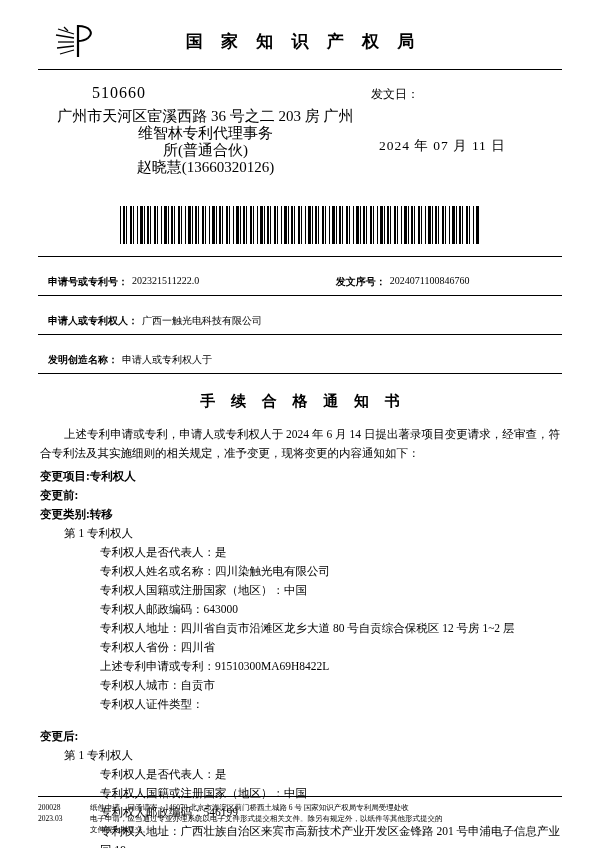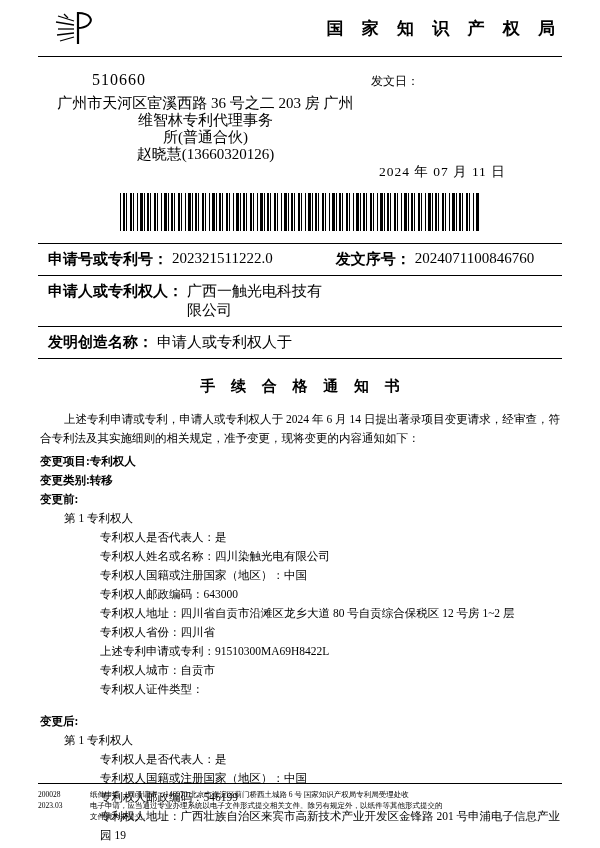--- a/index.html
+++ b/index.html
@@ -22,21 +22,22 @@
     box-sizing: border-box;
     padding: 0 38px;
   }
 
   
   .header {
     position: relative;
     height: 56px;
     display: flex;
     align-items: center;
-    justify-content: flex-end;
+    justify-content: center;
+    margin-top: 13px;
   }
   .emblem {
     position: absolute;
     left: 10px;
     top: 8px;
     width: 52px;
     height: 40px;
   }
   .org-title {
     font-size: 17px;
@@ -71,21 +72,20 @@
     line-height: 17px;
     text-align: center;
     padding: 0 4px;
   }
   .date-col {
     width: 38%;
     box-sizing: border-box;
     padding-left: 8px;
     display: flex;
     flex-direction: column;
-    gap: 39px;
   }
   .date-label {
     font-size: 12px;
     margin-top: 2px;
   }
   .date-value {
     margin-top: 34px;
     font-size: 13.5px;
     letter-spacing: 1px;
     padding-left: 8px;
@@ -106,22 +106,22 @@
       #000 6px, #000 7px, #fff 7px, #fff 10px,
       #000 10px, #000 12px, #fff 12px, #fff 13px,
       #000 13px, #000 14px, #fff 14px, #fff 17px,
       #000 17px, #000 18px, #fff 18px, #fff 20px,
       #000 20px, #000 23px, #fff 23px, #fff 24px);
   }
 
   
   .field-row {
     display: flex;
-    font-size: 15px;
-    padding: 6px 0 6px 10px;
+    font-size: 10px;
+    padding: 18px 0 6px 10px;
     border-bottom: 1px solid #000;
     align-items: baseline;
     justify-content: space-between;
   }
   .field-row:first-of-type { border-top: 1px solid #000; }
   .fr-left { width: 56%; display: flex; }
   .fr-right { width: 44%; display: flex; }
   .fl-label { font-weight: 700; white-space: nowrap; }
   .fl-value { margin-left: 4px; }
 
@@ -227,22 +227,22 @@
       <div class="fr-right"></div>
     </div>
   </div>
 
   <div class="doc-title">手 续 合 格 通 知 书</div>
 
   <div class="body-text">
     <div class="indent2">上述专利申请或专利，申请人或专利权人于 2024 年 6 月 14 日提出著录项目变更请求，经审查，符合专利法及其实施细则的相关规定，准予变更，现将变更的内容通知如下：</div>
 
     <div class="b" style="margin-top:4px;">变更项目:专利权人</div>
+    <div class="b">变更前:</div>
     <div class="b">变更类别:转移</div>
-    <div class="b">变更前:</div>
 
     <div class="lvl1">第 1 专利权人</div>
     <div class="lvl2">专利权人是否代表人：是</div>
     <div class="lvl2">专利权人姓名或名称：四川染触光电有限公司</div>
     <div class="lvl2">专利权人国籍或注册国家（地区）：中国</div>
     <div class="lvl2">专利权人邮政编码：643000</div>
     <div class="lvl2">专利权人地址：四川省自贡市沿滩区龙乡大道 80 号自贡综合保税区 12 号房 1~2 层</div>
     <div class="lvl2">专利权人省份：四川省</div>
     <div class="lvl2">上述专利申请或专利：91510300MA69H8422L</div>
     <div class="lvl2">专利权人城市：自贡市</div>

